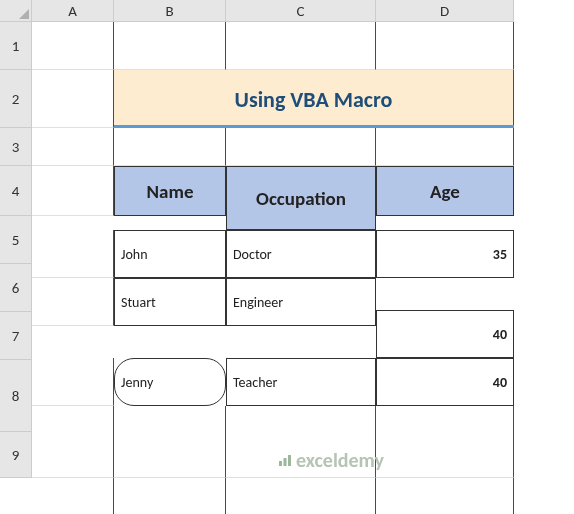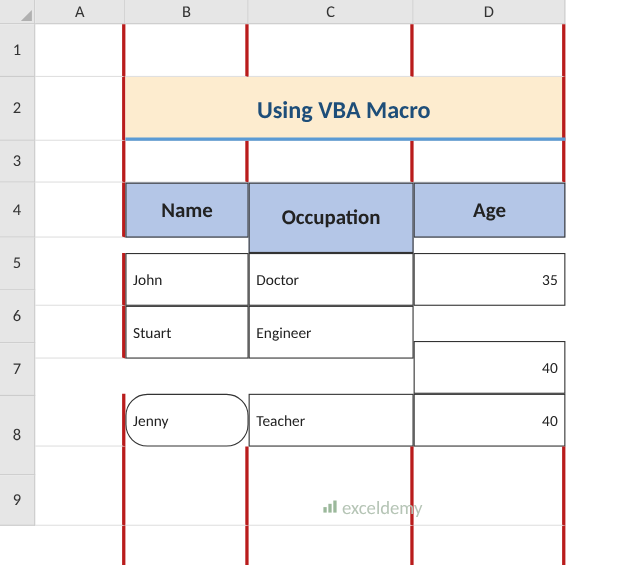--- a/index.html
+++ b/index.html
@@ -63,21 +63,21 @@
       justify-content: center;
       border-right: 1px solid #ccc;
       border-bottom: 1px solid #ccc;
     }
     .grid {
       position: absolute;
       top: 22px; left: 32px;
     }
     .grid-row { display: flex; }
     .cell {
-      border-right: 3px solid #b91c1c;
+      border-right: 1px solid #b91c1c;
       border-bottom: 1px solid #e0e0e0;
       display: flex;
       align-items: center;
       padding: 0 6px;
       font-size: 18px;
       color: #222;
     }
     .title-cell {
       background: #fdeccf;
       color: #1e4e79;
@@ -95,28 +95,28 @@
       background: #b4c6e7;
       font-weight: bold;
       font-size: 19px;
       justify-content: center;
       border: 1px solid #333 !important;
     }
     .data-cell {
       border: 1px solid #333 !important;
       font-size: 14px;
     }
-    .num { justify-content: flex-end; }
+    .num { justify-content: flex-end; font-weight: bold; }
     .watermark {
       position: absolute;
       bottom: 42px;
       right: 190px;
-      font-size: 17px;
+      font-size: 20px;
       color: #b5c4b5;
-      font-weight: normal;
+      font-weight: bold;
       display: flex;
       align-items: center;
       gap: 4px;
     }
     .watermark .wm-icon {
       color: #9bb89b;
     }
   </style>
 </head>
 <body>

